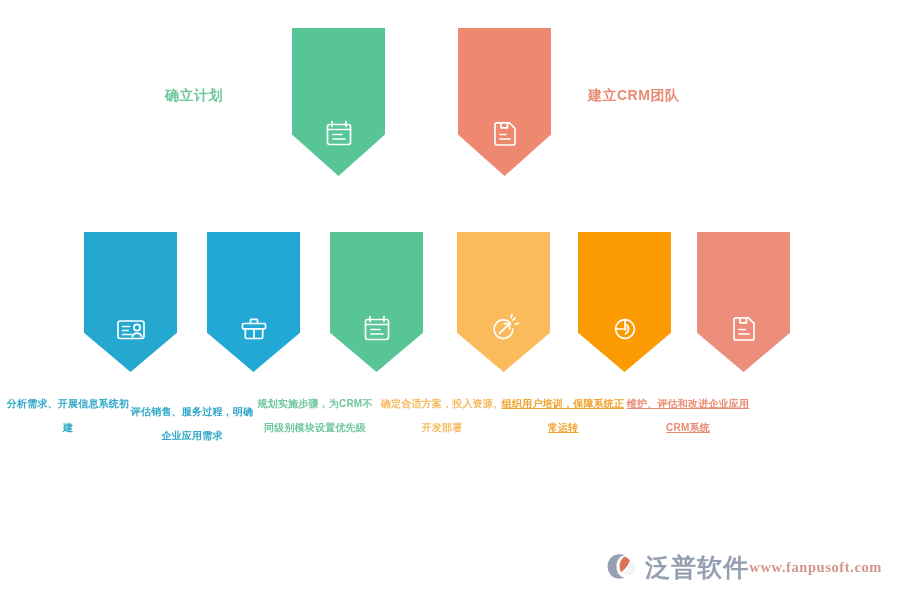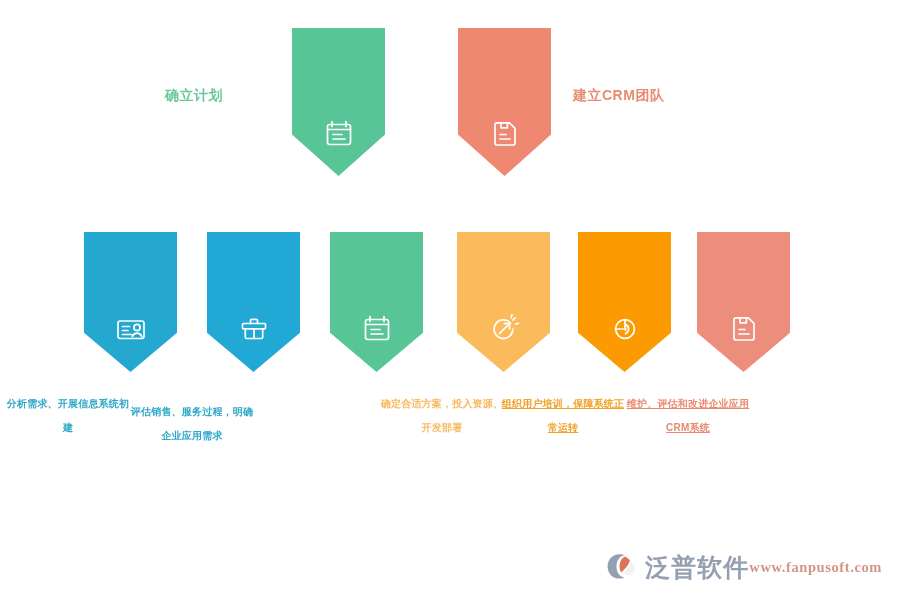--- a/index.html
+++ b/index.html
@@ -132,21 +132,21 @@
 
   <div class="banner top" id="top-1" style="left: 458px; background: rgb(238, 136, 112);">
     <span class="glyph">
       <svg viewBox="0 0 36 36" fill="none" stroke="#ffffff" stroke-width="1.7" stroke-linecap="round" stroke-linejoin="round">
         <path d="M8 8.8a2 2 0 0 1 2-2h12.4L28 12.4V27a2 2 0 0 1-2 2H10a2 2 0 0 1-2-2V8.8Z"></path>
         <path d="M14 6.8v5h6.4v-5"></path>
         <path d="M13 18.5h6M13 23h10"></path>
       </svg>
     </span>
   </div>
-  <div class="top-label" id="top-label-1" style="left: 573px; top: 87px; color: rgb(233, 139, 114);">建立CRM团队</div>
+  <div class="top-label" id="top-label-1" style="left: 588px; top: 87px; color: rgb(233, 139, 114);">建立CRM团队</div>
 
   <div class="banner bottom" id="bot-0" style="left: 84px; background: rgb(37, 168, 208);">
     <span class="glyph">
       <svg viewBox="0 0 36 36" fill="none" stroke="#ffffff" stroke-width="1.7" stroke-linecap="round" stroke-linejoin="round">
         <rect x="5" y="10" width="26" height="17.5" rx="2.2"></rect>
         <path d="M9.5 15.5h7M9.5 19.5h5.5M9.5 23.5h9"></path>
         <circle cx="24" cy="16.5" r="3.1"></circle>
         <path d="M19.4 25.4a4.9 4.9 0 0 1 9.2 0"></path>
       </svg>
     </span>
@@ -168,20 +168,21 @@
   <div class="banner bottom" id="bot-2" style="left: 330px; background: rgb(87, 197, 150);">
     <span class="glyph">
       <svg viewBox="0 0 36 36" fill="none" stroke="#ffffff" stroke-width="1.7" stroke-linecap="round" stroke-linejoin="round">
         <rect x="6.5" y="8.5" width="23" height="20" rx="2.2"></rect>
         <path d="M11 5.5v5M25 5.5v5"></path>
         <path d="M6.5 13.5h23"></path>
         <path d="M12 18.5h9M12 23h12"></path>
       </svg>
     </span>
   </div>
+  <div class="caption" id="cap-2" style="left: 253px; color: rgb(110, 199, 157);">规划实施步骤，为CRM不同级别模块设置优先级</div>
 
   <div class="banner bottom" id="bot-3" style="left: 457px; background: rgb(251, 187, 92);">
     <span class="glyph">
       <svg viewBox="0 0 36 36" fill="none" stroke="#ffffff" stroke-width="1.7" stroke-linecap="round" stroke-linejoin="round">
         <path d="M24.6 12.3a9.3 9.3 0 1 0 2.1 5.9"></path>
         <path d="M13.6 22.4 23.2 13"></path>
         <path d="M18.3 12.6h5.3v5.2"></path>
         <path d="M26.8 9.1l2.4-2.3M29.6 13.1l3-.8M25.2 6.7l.7-3.1"></path>
       </svg>
     </span>

